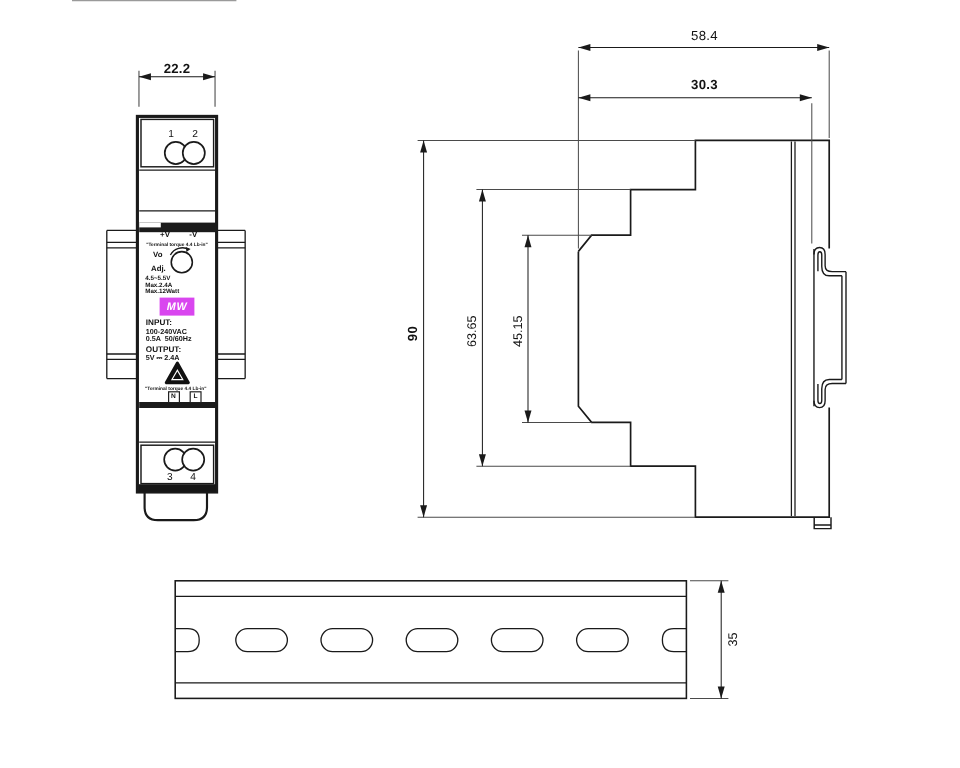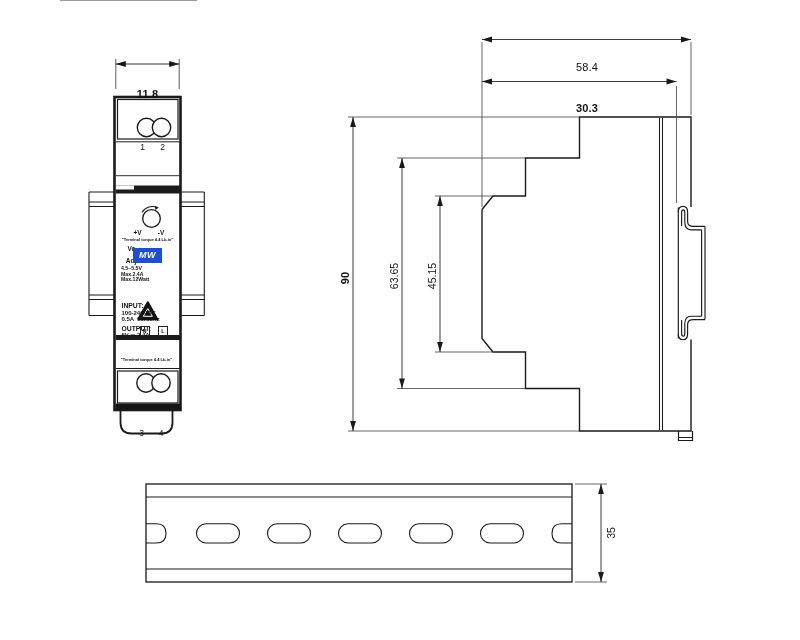--- a/index.html
+++ b/index.html
@@ -1,25 +1,25 @@
 <!DOCTYPE html>
 <html><head>
 <meta charset="utf-8">
 <style>
   html,body{margin:0;padding:0;background:#fff;}
   #stage{position:relative;width:800px;height:640px;background:#ffffff;overflow:hidden;
          font-family:"Liberation Sans",sans-serif;color:#111;}
   #linework{position:absolute;left:0;top:0;}
-  .lbl{position:absolute;transform:translate(-50%,-50%);white-space:pre;color:#131313;line-height:1;margin-top:36px;}
+  .lbl{position:absolute;transform:translate(-50%,-50%);white-space:pre;color:#131313;line-height:1;}
   .left{transform:translate(0,-50%);}
   .b{font-weight:bold;}
   .vert{position:absolute;transform:translate(-50%,-50%) rotate(-90deg);white-space:pre;color:#131313;line-height:1;}
   .dim{font-size:11px;letter-spacing:0.2px;}
   .tiny{font-size:4px;}
-  .logo{position:absolute;background:#1d4ed8;display:flex;align-items:center;justify-content:center;}
+  .logo{position:absolute;background:#d946ef;display:flex;align-items:center;justify-content:center;}
   .logo span{color:#fff;font-style:italic;font-weight:bold;letter-spacing:0.5px;}
   .nl-box{position:absolute;border:1px solid #222;display:flex;align-items:center;justify-content:center;}
 </style>
 </head>
 <body>
 
 <div id="stage">
 
   <svg id="linework" width="800" height="640" viewBox="0 0 800 640">
     <defs>
@@ -131,21 +131,21 @@
         <path d="M572,523.8 H561.5 Q552,523.8 552,533.4 Q552,543 561.5,543 H572" fill="none"></path>
       </g>
       <g stroke="#4a4a4a" stroke-width="0.85">
         <path d="M575,484 H607"></path>
         <path d="M575,582 H607"></path>
         <path d="M601,484 V582" stroke="#1a1a1a" marker-start="url(#arr)" marker-end="url(#arr)"></path>
       </g>
     </g>
   </svg>
 
-  <div class="lbl dim b" style="left:147.5px;top:57.5px;">11.8</div>
+  <div class="lbl dim b" style="left:147.5px;top:57.5px;">22.2</div>
   <div class="lbl" style="left:142.5px;top:110.5px;font-size:8.5px;">1</div>
   <div class="lbl" style="left:162.5px;top:110.5px;font-size:8.5px;">2</div>
 
   <div class="lbl b" style="left:137.5px;top:197px;font-size:6.5px;">+V</div>
   <div class="lbl b" style="left:161px;top:197px;font-size:6.5px;">-V</div>
   <div class="lbl b tiny" style="left:147.5px;top:203.8px;">"Terminal torque 4.4 Lb-in"</div>
   <div class="lbl b" style="left:131.5px;top:213px;font-size:6.5px;">Vo</div>
   <div class="lbl b" style="left:132px;top:225px;font-size:6.5px;">Adj.</div>
 
   <div class="lbl left b" style="left:121px;top:232.5px;font-size:5.2px;">4.5~5.5V</div>

